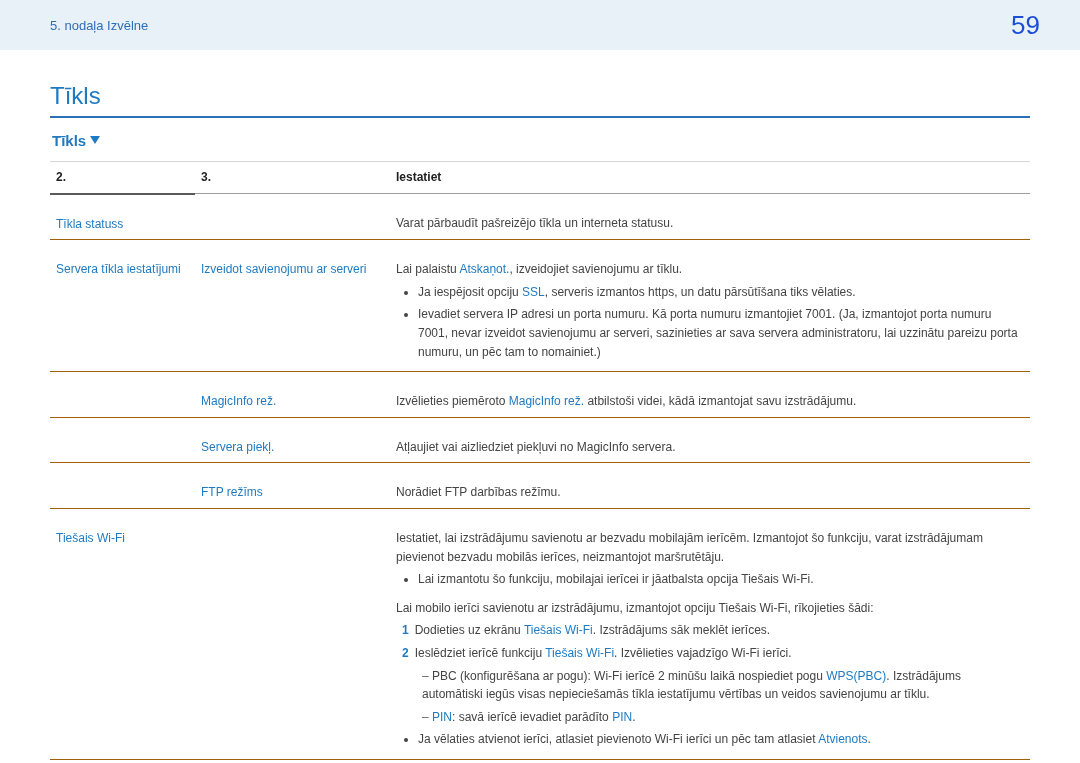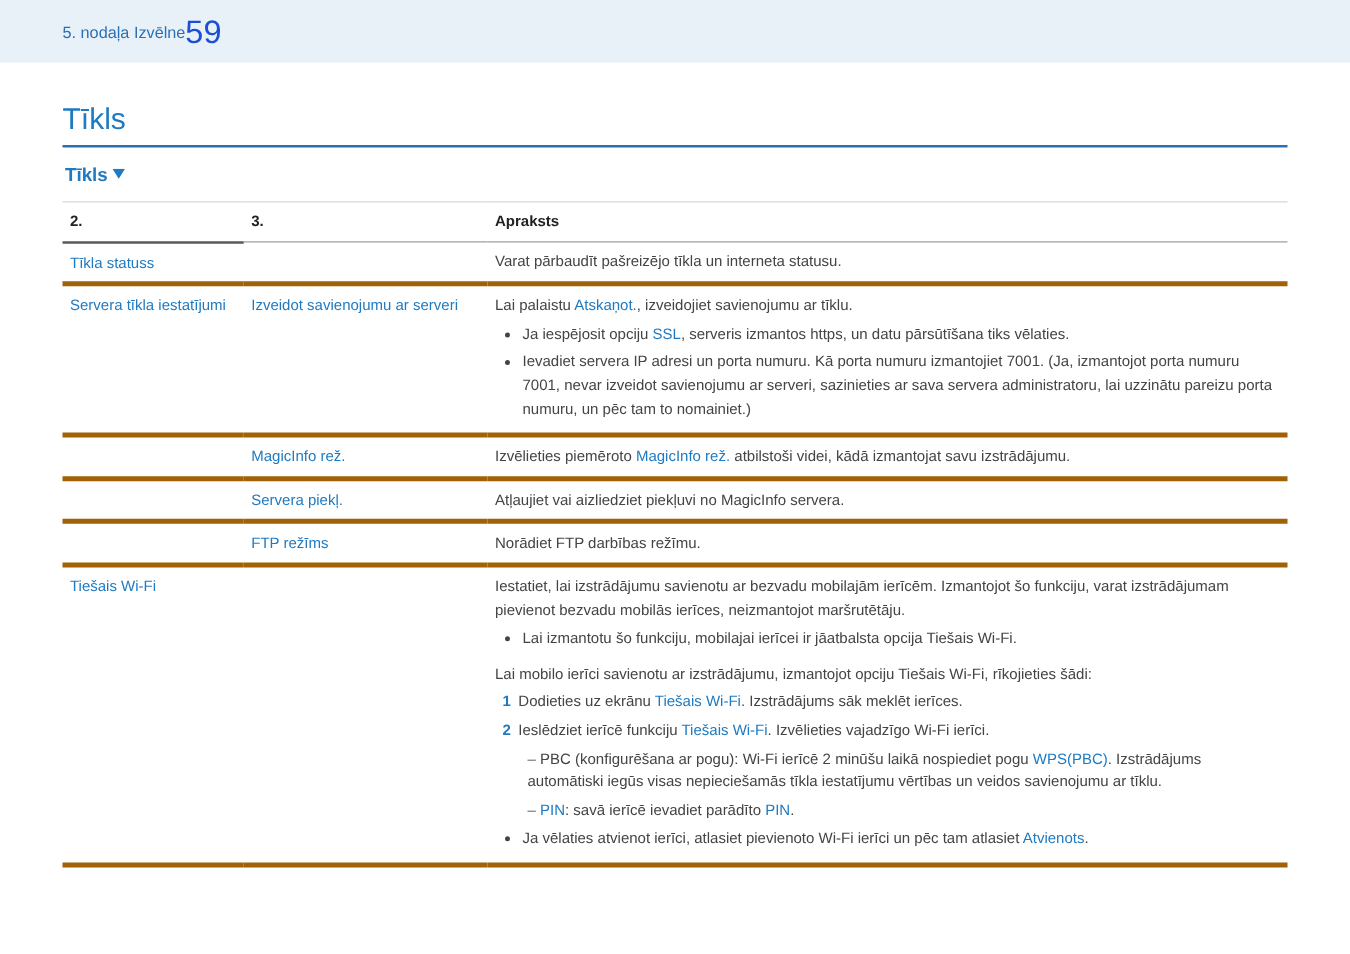--- a/index.html
+++ b/index.html
@@ -1,28 +1,28 @@
 <!DOCTYPE html>
 <html><head>
 <meta charset="utf-8">
 <style>
   * { margin: 0; padding: 0; box-sizing: border-box; }
   html, body { width: 1080px; height: 763px; font-family: Arial, sans-serif; background: #fff; }
   .page { width: 1080px; height: 763px; position: relative; }
-  .hdr { display: flex; align-items: center; background: #e9f1f8; height: 50px; padding: 0 40px 0 50px; }
+  .hdr { display: flex; justify-content: space-between; align-items: center; background: #e9f1f8; height: 50px; padding: 0 40px 0 50px; }
   .hdr-left { color: #2b6fb6; font-size: 13px; }
   .hdr-right { color: #1d4ed8; font-size: 26px; font-weight: 300; }
   .content { padding: 32px 50px 0 50px; }
   h1.title { color: #1f7ac1; font-size: 24px; font-weight: 500; border-bottom: 2px solid #2b6fb6; padding-bottom: 6px; margin-bottom: 14px; }
   .sub { color: #1f7ac1; font-size: 15px; font-weight: 600; display: inline-flex; align-items: center; gap: 4px; margin-bottom: 12px; padding-left: 2px; }
   .sub svg { width: 10px; height: 10px; }
   table { width: 100%; border-collapse: collapse; font-size: 12px; line-height: 1.55; }
   th { text-align: left; border-top: 1px solid #d7d7d7; border-bottom: 1px solid #9e9e9e; padding: 6px 6px; font-weight: 700; color: #222; font-size: 12px; }
   th:first-child { border-bottom: 2px solid #5a5a5a; }
-  td { border-bottom: 4px solid #a16207; padding: 6px 6px 6px 6px; vertical-align: top; color: #444; }
+  td { border-bottom: 1px solid #a16207; padding: 20px 6px 6px 6px; vertical-align: top; color: #444; }
   td:first-child { width: 145px; }
   td:nth-child(2) { width: 195px; }
   .link { color: #1f7ac1; }
   ul.b { list-style: disc; padding-left: 22px; margin-top: 4px; }
   ul.b li { margin-bottom: 4px; }
   ol.n { list-style: none; padding-left: 6px; margin-top: 4px; }
   ol.n li { margin-bottom: 4px; }
   .num { color: #1f7ac1; font-weight: 700; margin-right: 6px; }
   ul.dash { list-style: none; padding-left: 20px; margin-top: 4px; }
   ul.dash li { margin-bottom: 4px; }
@@ -48,21 +48,21 @@
             <polygon points="0,0 10,0 5,8" fill="#1f7ac1"></polygon>
           </svg>
       </span>
     </div>
 
     <table>
       <thead>
         <tr>
           <th>2.</th>
           <th>3.</th>
-          <th>Apraksts</th>
+          <th>Iestatiet</th>
         </tr>
       </thead>
       <tbody>
         <tr>
           <td class="link">Tīkla statuss</td>
           <td></td>
           <td>Varat pārbaudīt pašreizējo tīkla un interneta statusu.</td>
         </tr>
         <tr>
           <td class="link">Servera tīkla iestatījumi</td>

